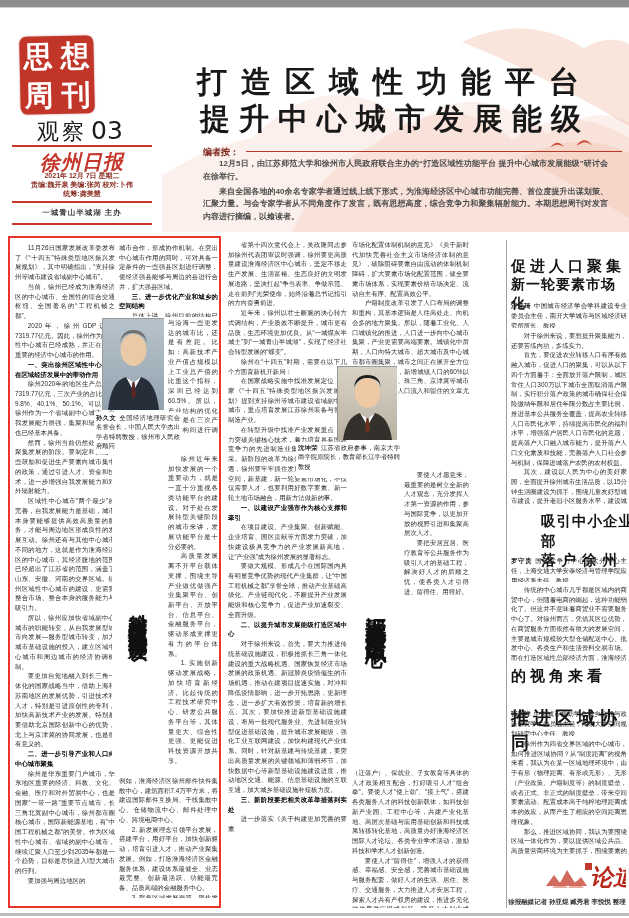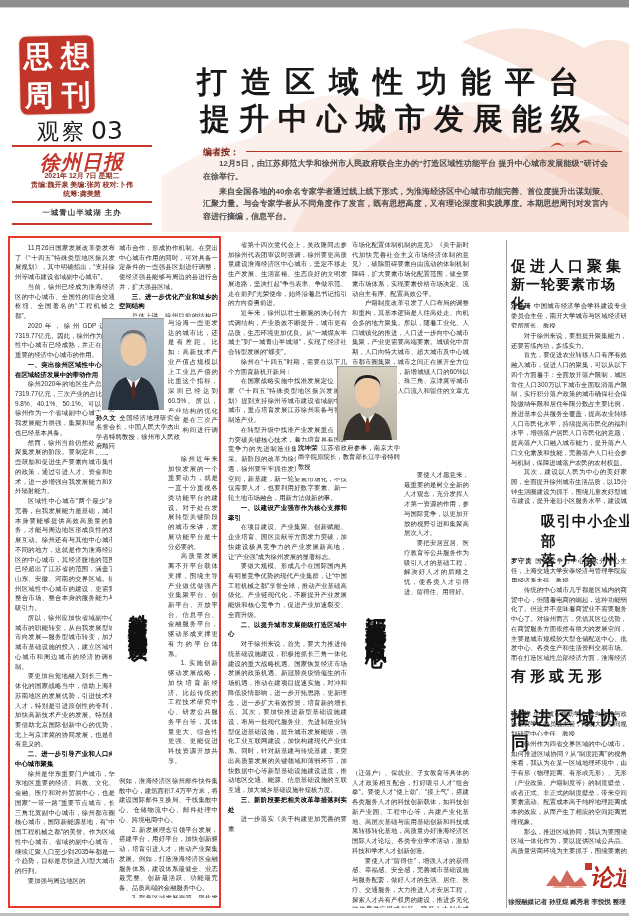--- a/index.html
+++ b/index.html
@@ -94,21 +94,21 @@
 
   <svg class="abs" style="left:546px;top:134px;" width="52" height="20" viewBox="0 0 52 20">
     <path d="M4 14 Q11 4 18 13 Q12 9 7 12 Q5 13 4 14 Z" fill="#c94f36"></path>
     <path d="M30 12 Q38 1 46 11 Q39 6 34 10 Q31 11 30 12 Z" fill="#c94f36"></path>
   </svg>
 
   <div class="abs ed-label" style="left:203px;top:146px;">编者按：</div>
   <div class="abs ed-rule" style="left:246px;top:151px;width:376px;"></div>
   <div class="abs ed-text" style="left:203px;top:158px;width:420px;height:70px;overflow:hidden;">
       <p class="para">12月5日，由江苏师范大学和徐州市人民政府联合主办的“打造区域性功能平台 提升中心城市发展能级”研讨会在徐举行。</p>
-      <p class="para">来自全国各地的40余名专家学者通过线上线下形式，为淮海经济区中心城市功能完善、首位度提升出谋划策、汇聚力量。与会专家学者从不同角度作了发言，既有思想高度，又有理论深度和实践厚度。本期思想周刊对发言内容进行摘编，信息平台。</p>
+      <p class="para">来自全国各地的40余名专家学者通过线上线下形式，为淮海经济区中心城市功能完善、首位度提升出谋划策、汇聚力量。与会专家学者从不同角度作了发言，既有思想高度，综合竞争力和聚集辐射能力。本期思想周刊对发言内容进行摘编，以飨读者。</p>
     </div>
 
   <div class="abs redbox" style="left:8px;top:236px;width:213px;height:672px;box-sizing:border-box;position:absolute;">
     <div class="abs body-text" style="left:5px;top:5px;width:100px;height:658px;">
         <p class="para">11月26日国家发展改革委发布了《“十四五”特殊类型地区振兴发展规划》，其中明确指出，“支持徐州等城市建设省域副中心城市”。</p>
         <p class="para">当前，徐州已经成为淮海经济区的中心城市、全国性的综合交通枢纽、全国著名的“工程机械之都”。</p>
         <p class="para">2020年，徐州GDP达到7319.77亿元。因此，徐州作为区域性中心城市已经成熟，并正在发挥重要的经济中心城市的作用。</p>
         <p class="para phead">一、突出徐州区域性中心城市在区域经济发展中的带动作用</p>
         <p class="para">徐州2020年的地区生产总值为7319.77亿元，三次产业的占比是：9.8%、40.1%、50.1%。可以说，徐州作为一个省域副中心城市，自我发展能力很强，集聚和辐射能力也已经基本具备。</p>
         <p class="para">然而，徐州当前仍然处在一个聚集发展的阶段。要制定和实施一些鼓励和促进生产要素向城市集中的政策，通过引进人才、资金和技术，进一步增强自我发展能力和对外辐射能力。</p>
@@ -235,21 +235,21 @@
     <div style="font-size:14.5px;letter-spacing:6px;">落户徐州</div>
   </div>
   <div class="abs author" style="left:511px;top:556px;width:116px;height:26px;">
     <span class="a-name">罗守贵</span><span>国际竞争力中心亚太分中心主任，上海交通大学安泰经济与管理学院应用经济系主任、教授</span>
   </div>
   <div class="abs body-text" style="left:511px;top:585px;width:116px;height:78px;">
       <p class="para">传统的中心城市几乎都是区域内的商贸中心，但随着电商的崛起，这种功能弱化了。但这并不意味着商贸业不需要服务中心了。对徐州而言，凭借其区位优势，在商贸服务方面依然有很大的发展空间，主要是城市规模较大型仓储配送中心、批发中心、各类生产和生活资料交易市场。而在打造区域性总部经济方面，淮海经济区的制造业规模可观，有数十万的中小企业，我认为要通过长期的发展和人才的集聚将部分具有成长潜力的中小企业总部吸引到徐州。</p>
     </div>
 
   <div class="abs r-title" style="left:511px;top:666px;width:116px;">
-    <div style="font-size:15px;letter-spacing:4px;">有形或无形</div>
+    <div style="font-size:15px;letter-spacing:4px;">的视角来看</div>
     <div style="font-size:18px;letter-spacing:4px;margin-top:20px;">推进区域协同</div>
   </div>
   <div class="abs author" style="left:511px;top:709px;width:116px;height:27px;">
     <span class="a-name">张京祥</span><span>中国城市规划学会城乡治理与政策研究学术委员会主任，南京大学空间规划研究中心主任、教授</span>
   </div>
   <div class="abs body-text" style="left:511px;top:739px;width:116px;height:116px;">
       <p class="para">徐州作为四省交界区域的中心城市，如何推进区域协同？从“制度距离”的视角来看，我认为在某一区域地理环境中，由于有形（物理距离、有形或无形）、无形（产业政策、户籍制度等）的制度壁垒，或者正式、非正式的制度壁垒，带来空间要素流动、配置成本高于纯粹地理距离成本的效应，从而产生了相应的空间距离思维现象。</p>
       <p class="para">那么，推进区域协同，我认为要围绕区域一体化作为，要以提供区域公共品、高质量营商环境为主要抓手，围绕要素的使用、推动区域制度协同，创新时代分享机制，也要充分运用市场机制，发挥市场的决定作用，更多地运用市场化的手段来解决要素一体化配置问题，例如：异地服务、产业协同等。</p>
     </div>
 

